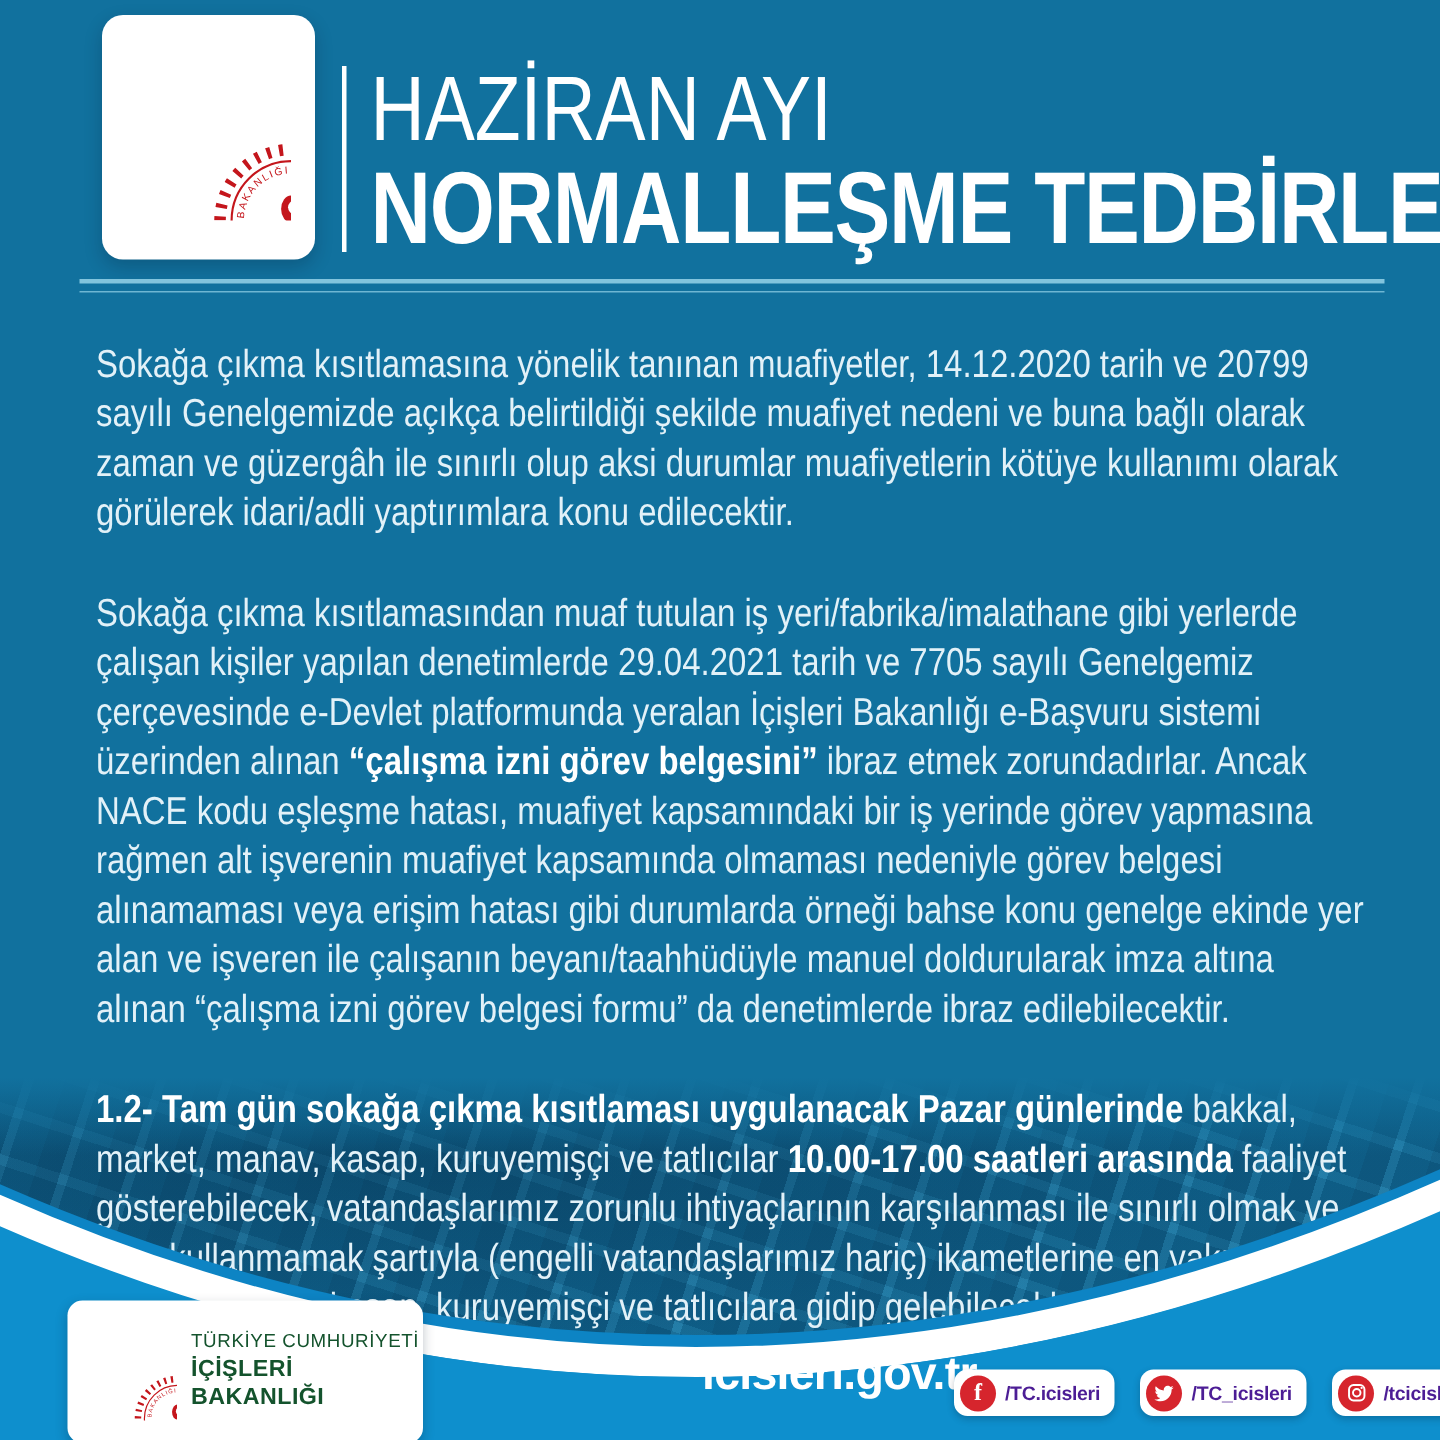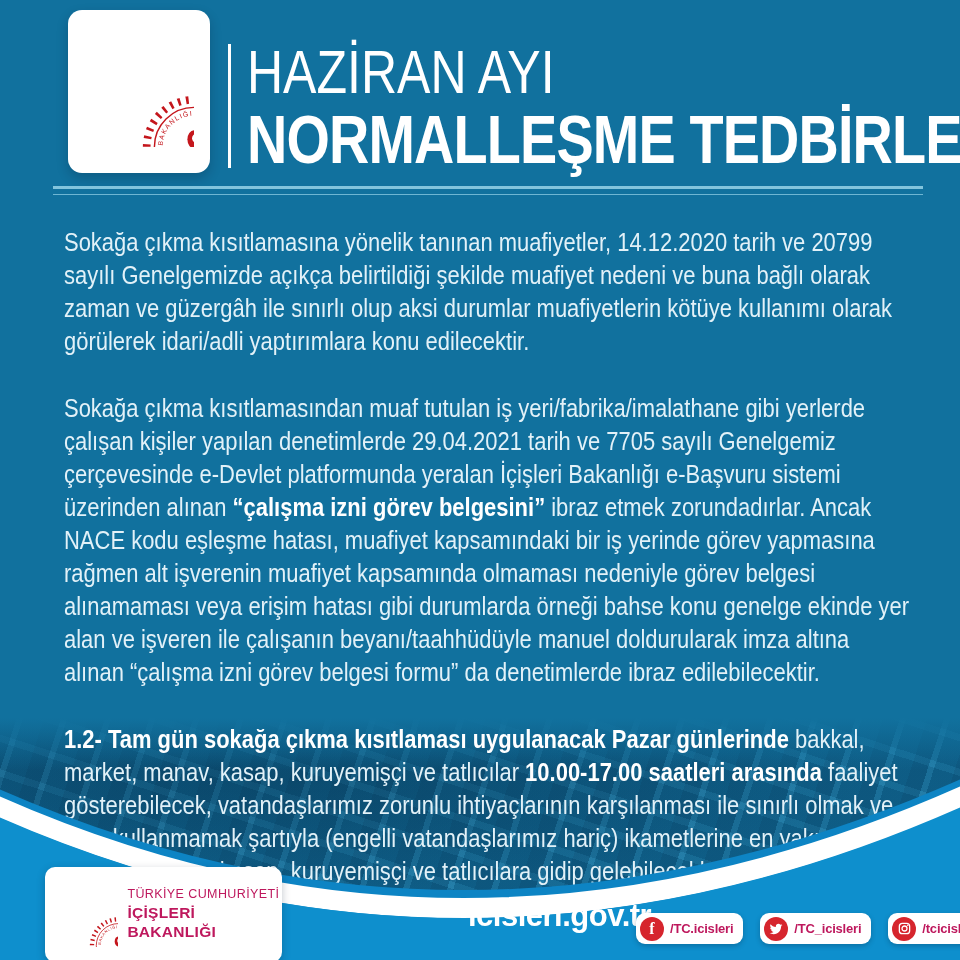--- a/index.html
+++ b/index.html
@@ -37,33 +37,33 @@
   .content p{margin:0 0 34px 0;}
   .content .b{font-weight:700;color:#ffffff;}
 
   
   .swoosh{position:absolute;left:0;top:730px;width:960px;height:230px;z-index:3;}
 
   
   .footer-card{position:absolute;left:45px;top:867px;width:237px;height:95px;z-index:4;
     background:#fff;border-radius:10px;box-shadow:0 3px 8px rgba(0,25,45,.25);
     display:flex;align-items:center;padding-left:12px;box-sizing:border-box;gap:9px;}
-  .ministry-text{color:#be185d;line-height:1.25;}
+  .ministry-text{color:#14532d;line-height:1.25;}
   .ministry-line1{font-size:12.5px;font-weight:400;letter-spacing:.4px;}
   .ministry-line2{font-size:15.5px;font-weight:700;letter-spacing:.3px;}
   .site{position:absolute;left:468px;top:898px;z-index:4;color:#fff;
     font-size:31px;font-weight:700;letter-spacing:-.5px;}
   .social{position:absolute;left:636px;top:913px;z-index:4;display:flex;gap:17px;}
   .pill{background:#fff;border-radius:9px;height:31px;display:flex;align-items:center;
     gap:6px;padding:0 10px 0 4px;box-shadow:0 2px 5px rgba(0,25,45,.25);}
   .sicon{width:24px;height:24px;border-radius:50%;background:#d6252d;flex:0 0 24px;
     display:flex;align-items:center;justify-content:center;color:#fff;}
   .sicon svg{display:block;}
   .fb-glyph{font-size:16px;font-weight:700;font-family:"Liberation Serif",serif;}
-  .handle{font-size:13px;font-weight:700;color:#be185d;letter-spacing:-.2px;}
+  .handle{font-size:13px;font-weight:700;color:#4c1d95;letter-spacing:-.2px;}
 
   .seal-svg{display:block;}
 </style>
 </head>
 <body>
 
 <div class="poster">
 
   <svg width="0" height="0" style="position:absolute" aria-hidden="true">
     <defs>

